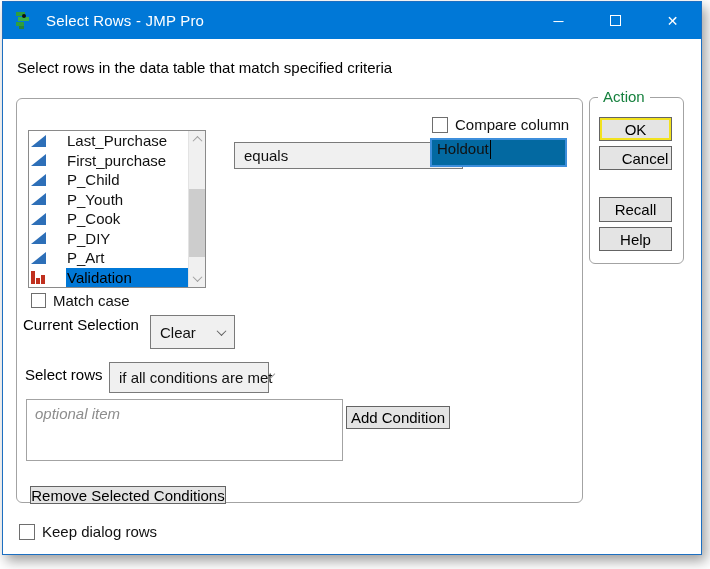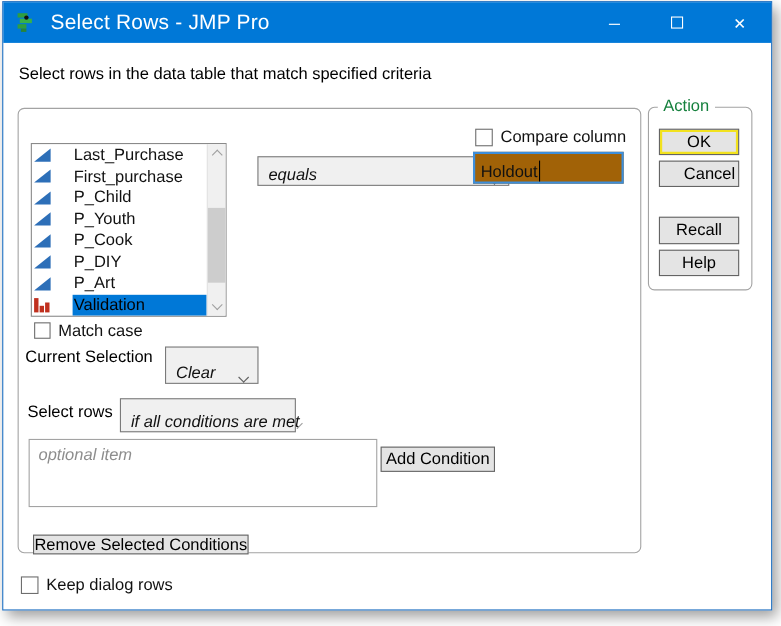--- a/index.html
+++ b/index.html
@@ -9,21 +9,21 @@
   *{box-sizing:border-box;margin:0;padding:0;}
   html,body{background:#fff;}
   body{font-family:"Liberation Sans","DejaVu Sans",sans-serif;font-size:15px;color:#111;}
   .stage{position:relative;width:710px;height:569px;background:#fff;overflow:hidden;}
   .window{position:absolute;left:2px;top:1px;width:700px;height:554px;background:#fff;
           border:1px solid #1d6fc1;box-shadow:4px 6px 12px rgba(0,0,0,.38);}
   
   .titlebar{position:absolute;left:0;top:0;right:0;height:37px;background:var(--titlebar);
             display:flex;align-items:center;color:#fff;}
   .titlebar .app-icon{margin-left:12px;width:18px;height:20px;display:flex;align-items:center;}
-  .titlebar .title{margin-left:13px;font-size:19px;letter-spacing:.2px;}
+  .titlebar .title{margin-left:13px;font-size:15px;letter-spacing:.2px;}
   .caption-buttons{position:absolute;right:0;top:0;height:37px;display:flex;}
   .cap-btn{width:57px;height:37px;display:flex;align-items:center;justify-content:center;color:#fff;}
   .cap-btn .glyph{font-size:14px;line-height:1;}
   .maxbox{width:11px;height:11px;border:1px solid #fff;}
   
   .groupbox{position:absolute;border:1px solid #a3a3a3;border-radius:6px;background:#fff;}
   .groupbox>.gb-label{position:absolute;top:-10px;left:8px;background:#fff;padding:0 5px;font-size:15px;color:#15803d;}
   
   .listbox{position:absolute;left:25px;top:128px;width:178px;height:158px;border:1px solid #8a8a8a;background:#fff;display:flex;}
   .list-rows{flex:1;display:flex;flex-direction:column;overflow:hidden;}
@@ -40,30 +40,30 @@
   
   .vscroll{width:17px;background:#f0f0f0;position:relative;border-left:1px solid #e3e3e3;}
   .scroll-btn{position:absolute;left:0;width:16px;height:17px;display:flex;align-items:center;justify-content:center;}
   .scroll-btn.up{top:0;} .scroll-btn.down{bottom:0;}
   .scroll-thumb{position:absolute;left:0;width:16px;top:58px;height:68px;background:#cdcdcd;}
   .chev{width:7px;height:7px;border-right:1.6px solid #606060;border-bottom:1.6px solid #606060;}
   .chev.up{transform:rotate(-135deg) translate(-1px,-1px);}
   .chev.down{transform:rotate(45deg) translate(-1px,-1px);}
   .chev.light{border-color:#9f9f9f;}
   
-  .combo{position:absolute;background:#f0f0f0;border:1px solid #7a7a7a;display:flex;align-items:flex-end;justify-content:space-between;padding:0 9px;cursor:default;font-style:italic;}
+  .combo{position:absolute;background:#f0f0f0;border:1px solid #7a7a7a;display:flex;align-items:center;justify-content:space-between;padding:0 9px;cursor:default;}
   .combo .combo-value{white-space:nowrap;}
   
   .btn{position:absolute;background:#e4e4e4;border:1px solid #646464;display:flex;align-items:center;justify-content:center;font-size:15px;color:#000;cursor:default;}
   .btn.default{box-shadow:inset 0 0 0 2px var(--default-button-ring);}
   
   .checkline{position:absolute;display:flex;align-items:center;gap:7px;}
   .checkbox{width:16px;height:16px;border:1px solid #6e6e6e;background:#fff;flex:0 0 auto;}
   
-  .textinput{position:absolute;background:#a16207;border:2px solid var(--focus-border);display:flex;align-items:flex-end;padding:0 5px;}
+  .textinput{position:absolute;background:#0369a1;border:2px solid var(--focus-border);display:flex;align-items:flex-start;padding:0 5px;}
   .caret{width:1px;height:19px;background:#000;margin-left:1px;}
   
   .cond-box{position:absolute;left:23px;top:397px;width:317px;height:62px;border:1px solid #a3a3a3;background:#fff;padding:5px 8px;}
   .placeholder{font-style:italic;color:#8d8d8d;}
   .static-label{position:absolute;white-space:nowrap;color:#000;}
 </style>
 </head>
 <body>
 
 <div class="stage">

